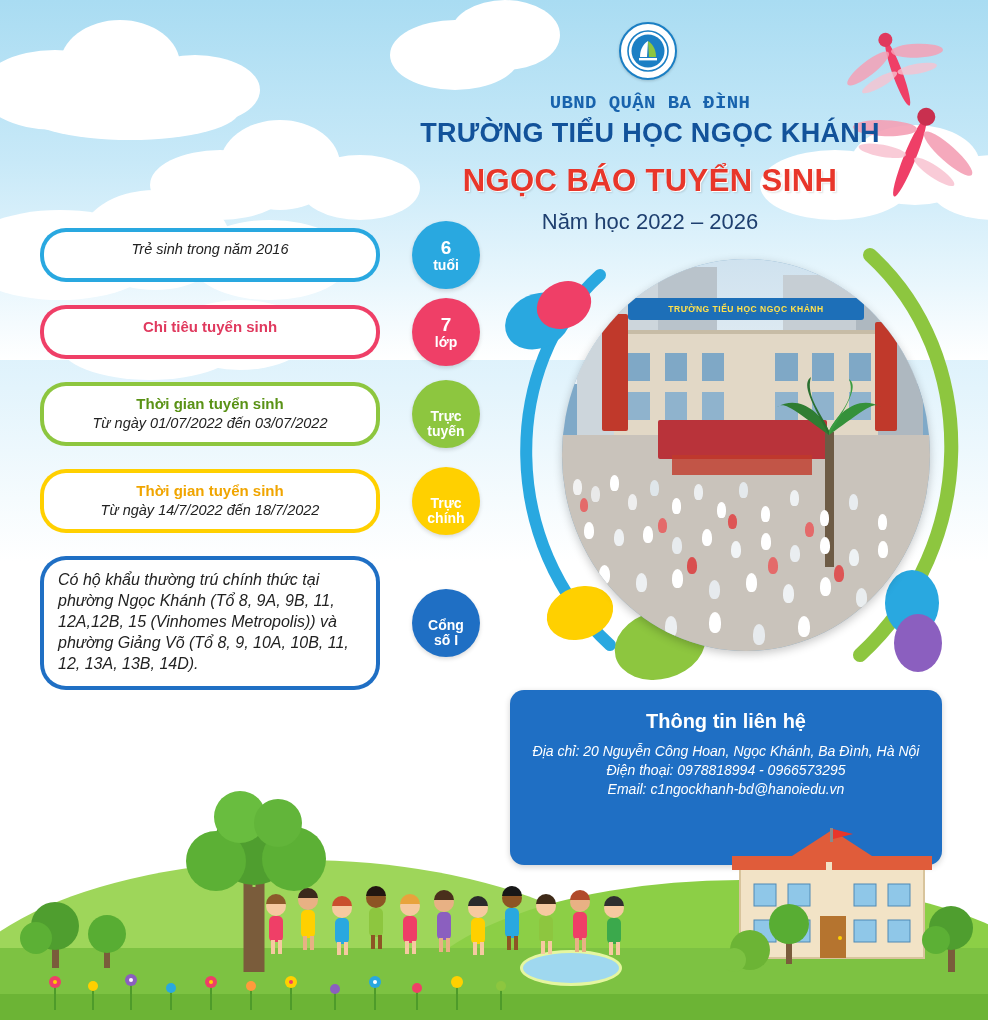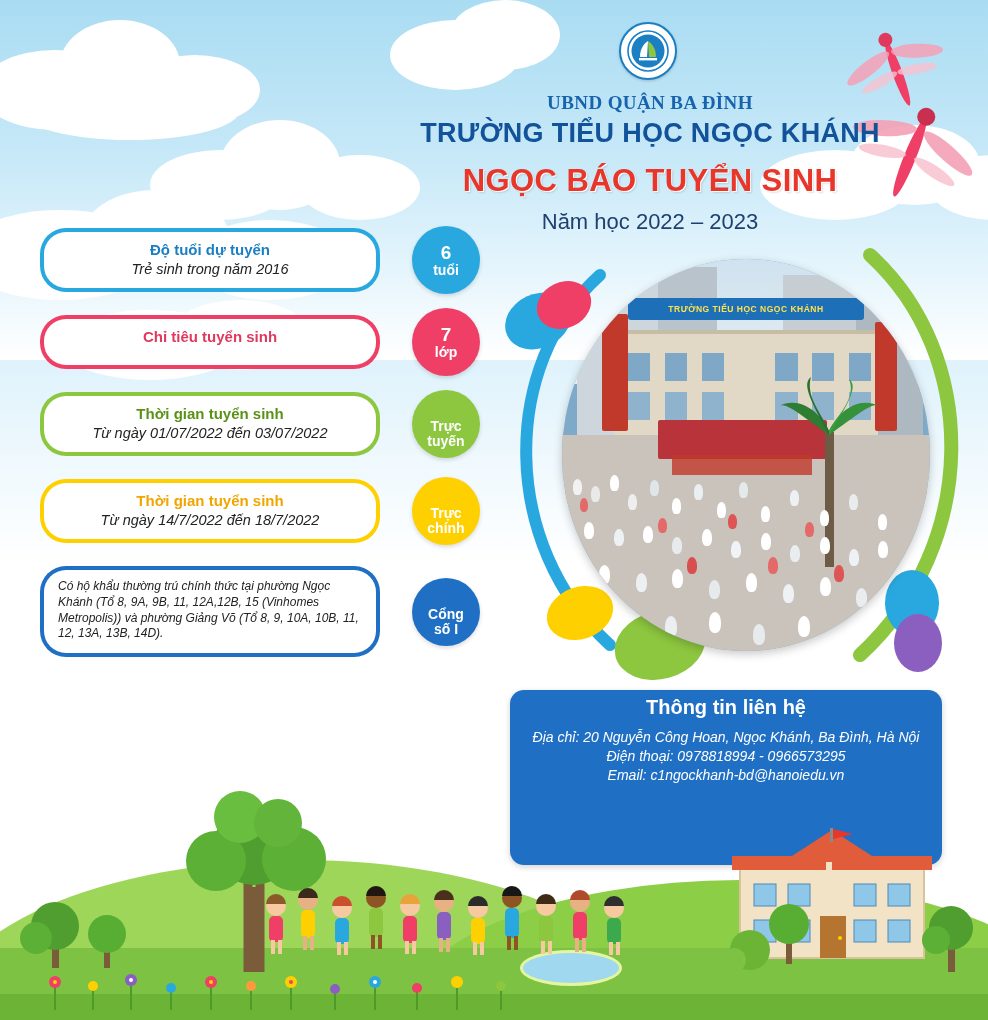--- a/index.html
+++ b/index.html
@@ -29,21 +29,21 @@
   .logo{
     position:absolute;left:619px;top:22px;width:54px;height:54px;
     border-radius:50%;background:#fff;border:2px solid #1b7fc4;
     display:flex;align-items:center;justify-content:center;
     box-shadow:0 1px 3px rgba(0,0,0,.18);
   }
   .logo svg{display:block;}
   .hdr{position:absolute;left:330px;top:92px;width:640px;text-align:center;}
   .hdr .l1{
     font-size:19px;letter-spacing:.4px;color:#1863ad;font-weight:bold;
-    font-family:Liberation Serif, serif;
+    font-family:Liberation Mono, monospace;
     text-align:center;
   }
   .hdr .l2{
     font-size:27px;color:#12529a;font-weight:bold;margin-top:4px;letter-spacing:.3px;
   }
   .hdr .l3{
     margin-top:14px;font-size:31px;font-weight:bold;color:#e8362a;letter-spacing:.4px;
     text-shadow:1px 1px 0 #fff, 2px 2px 2px rgba(0,0,0,.12);
   }
   .hdr .l4{margin-top:10px;font-size:22px;color:#1e3f6f;}
@@ -57,21 +57,21 @@
   .row .bar{
     position:relative;width:340px;border-radius:26px;padding:4px;
     box-sizing:border-box;
   }
   .row .inner{
     background:#fff;border-radius:22px;padding:9px 14px 11px 14px;text-align:center;
     min-height:46px;box-sizing:border-box;
   }
   .row .t1{font-weight:bold;font-size:15px;margin-bottom:3px;}
   .row .t2{font-style:italic;font-size:14.5px;color:#222;}
-  .row .t2.small{font-size:12px;line-height:1.32;text-align:left;font-style:italic;}
+  .row .t2.small{font-size:16px;line-height:1.32;text-align:left;font-style:italic;}
   .badge{
     position:absolute;right:0;top:50%;transform:translateY(-50%);
     width:68px;height:68px;border-radius:50%;
     display:flex;flex-direction:column;align-items:center;justify-content:center;
     color:#fff;font-weight:bold;line-height:1.05;text-align:center;
     box-shadow:0 2px 4px rgba(0,0,0,.14);
   }
   .badge .b1{font-size:19px;}
   .badge .b2{font-size:14px;}
   .badge.twoline .b1{font-size:14px;margin-top:20px;}
@@ -115,21 +115,21 @@
   .crowd{position:absolute;left:0;top:50%;width:100%;height:50%;}
   .crowd i{position:absolute;display:block;border-radius:50% 50% 40% 40%;}
   .tree{position:absolute;}
   .stage{position:absolute;left:26%;top:41%;width:46%;height:10%;background:#b9333a;border-radius:2px;}
   .redcarpet{position:absolute;left:30%;top:50%;width:38%;height:5%;background:#c0392b;opacity:.8;}
 
   
   .contact{
     position:absolute;left:510px;top:690px;width:432px;height:175px;
     background:#1f6fc4;border-radius:14px;color:#fff;text-align:center;
-    box-sizing:border-box;
+    padding-top:14px;box-sizing:border-box;
     box-shadow:0 2px 6px rgba(0,0,0,.18);
   }
   .contact h3{margin:6px 0 10px 0;font-size:20px;font-weight:bold;}
   .contact p{margin:3px 0;font-size:14px;font-style:italic;}
 
   
   .scene{position:absolute;left:0;bottom:0;width:988px;height:230px;}
   .hill{position:absolute;border-radius:50% 50% 0 0 / 100% 100% 0 0;}
   .pond{position:absolute;background:#9fd8ef;border-radius:50%;border:3px solid #e5f6a0;}
 </style>
@@ -198,29 +198,28 @@
       <path d="M21 11 C15 15 13 21 13 27 L20 27 Z" fill="#ffffff"></path>
       <path d="M21 11 C27 15 29 21 29 27 L22 27 Z" fill="#8dc63f"></path>
       <rect x="12" y="28" width="18" height="2.4" fill="#ffffff"></rect>
     </svg>
   </div>
 
   <div class="hdr">
     <div class="l1">UBND QUẬN BA ĐÌNH</div>
     <div class="l2">TRƯỜNG TIỂU HỌC NGỌC KHÁNH</div>
     <div class="l3">NGỌC BÁO TUYỂN SINH</div>
-    <div class="l4">Năm học 2022 – 2023</div>
+    <div class="l4">Năm học 2022 – 2026</div>
   </div>
 
   <div class="rows">
 
     <div class="row r-blue">
       <div class="bar">
         <div class="inner">
-          <div class="t1">Độ tuổi dự tuyển</div>
           <div class="t2">Trẻ sinh trong năm 2016</div>
         </div>
       </div>
       <div class="badge">
         <span class="b1">6</span>
         <span class="b2">tuổi</span>
       </div>
     </div>
 
     <div class="row r-pink">

